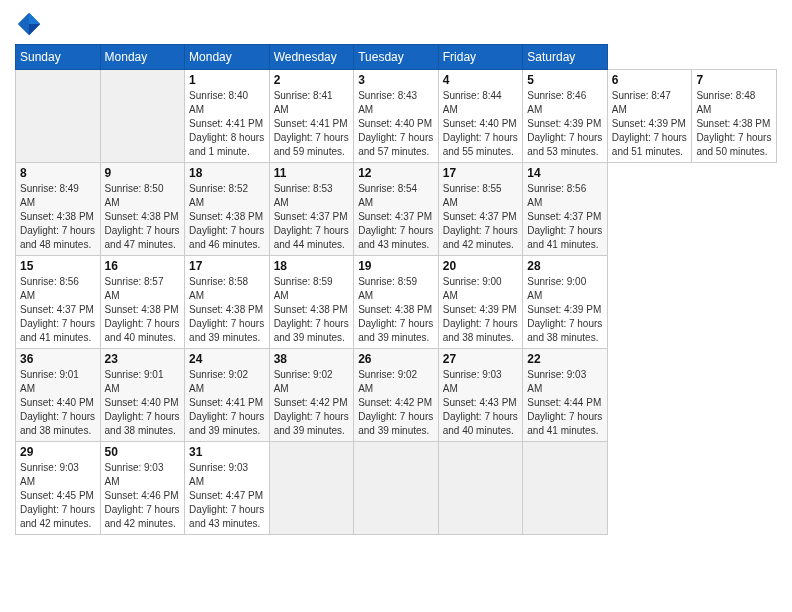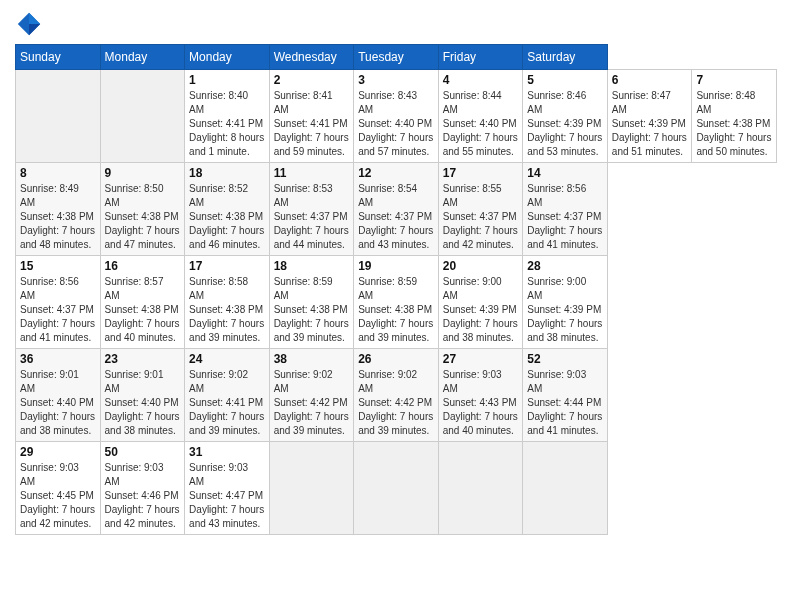--- a/index.html
+++ b/index.html
@@ -347,21 +347,21 @@
       </td>
           <td>
         <span class="day-num">27</span>
         <div class="day-detail">
           Sunrise: 9:03 AM<br>
           Sunset: 4:43 PM<br>
           Daylight: 7 hours and 40 minutes.
         </div>
       </td>
           <td>
-        <span class="day-num">52</span>
+        <span class="day-num">22</span>
         <div class="day-detail">
           Sunrise: 9:03 AM<br>
           Sunset: 4:44 PM<br>
           Daylight: 7 hours and 41 minutes.
         </div>
       </td>
         </tr>
         <tr>
           <td>
         <span class="day-num">29</span>

